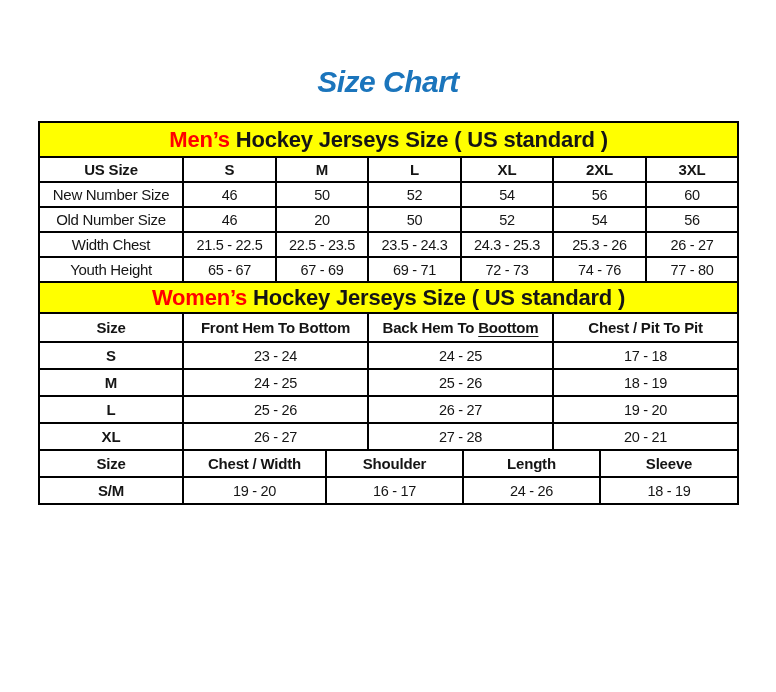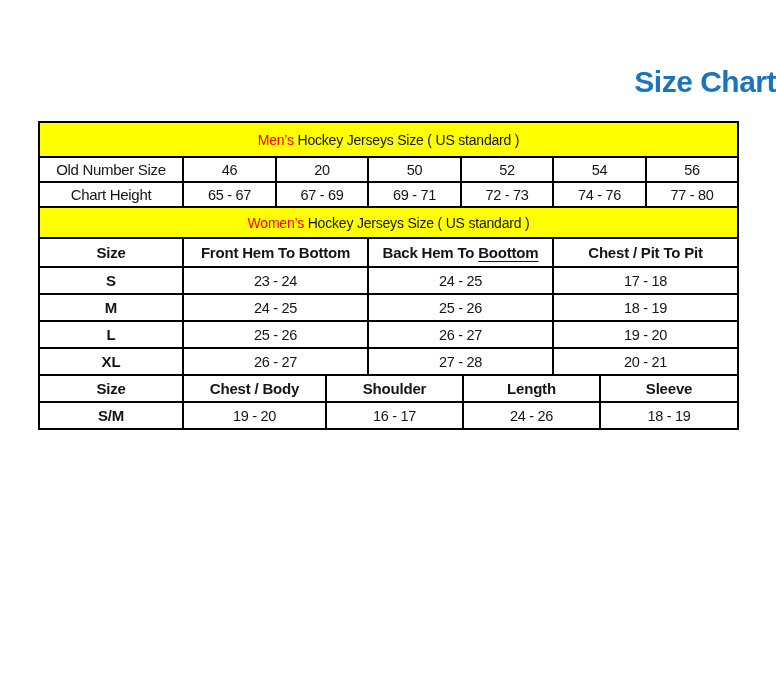--- a/index.html
+++ b/index.html
@@ -11,46 +11,47 @@
   }
   html,body{margin:0;padding:0;background:#ffffff;}
   body{
     width:776px;height:692px;overflow:hidden;
     font-family:"Liberation Sans","DejaVu Sans",sans-serif;
     color:var(--ink);
   }
   .page{position:relative;width:776px;height:692px;background:#ffffff;}
   .title{
     margin:64px 0 4px 0;
-    text-align:right;
+    text-align:center;
     font-size:30px;
     font-weight:bold;
     line-height:36px;
     color:var(--title-blue);
     letter-spacing:-0.5px;
+    font-style:italic;
   }
   .tables{margin:21px 0 0 38px;width:699px;}
   table.tbl{
     border-collapse:collapse;
     table-layout:fixed;
     width:699px;
   }
   table.tbl + table.tbl{margin-top:-2px;}
   .tbl td{
     border:2px solid var(--line);
     text-align:center;
     vertical-align:middle;
     white-space:nowrap;
     padding:0 2px;
     overflow:hidden;
   }
   .band-cell{
     background:var(--section-yellow);
-    font-weight:normal;
-    font-size:14px;
+    font-weight:bold;
+    font-size:22px;
     letter-spacing:-0.2px;
   }
   .mens .band-cell{height:33px;}
   .wm  .band-cell{height:29px;margin-left:44px;}
   .yt  .band-cell{height:27px;}
   .red{color:var(--accent-red);}
   .hd{font-weight:bold;font-size:15px;letter-spacing:-0.2px;}
   .lbl{font-weight:normal;font-size:15px;letter-spacing:-0.3px;}
   .val{font-weight:normal;font-size:14.5px;letter-spacing:-0.3px;}
   .mens tr.hrow td{height:23px;}
@@ -84,31 +85,58 @@
           <col style="width:92px">
           <col style="width:93px">
           <col style="width:92px">
           <col style="width:93px">
           <col style="width:92px">
       </colgroup>
       <tbody>
       <tr>
         <td class="band-cell" colspan="7"><span class="red">Men’s</span><span> Hockey Jerseys Size ( US standard )</span></td>
       </tr>
+      <tr class="hrow">
+        <td class="hd">US Size</td>
+        <td class="hd">S</td>
+        <td class="hd">M</td>
+        <td class="hd">L</td>
+        <td class="hd">XL</td>
+        <td class="hd">2XL</td>
+        <td class="hd">3XL</td>
+      </tr>
+      <tr class="drow">
+        <td class="lbl">New Number Size</td>
+        <td class="val">46</td>
+        <td class="val">50</td>
+        <td class="val">52</td>
+        <td class="val">54</td>
+        <td class="val">56</td>
+        <td class="val">60</td>
+      </tr>
       <tr class="drow">
         <td class="lbl">Old Number Size</td>
         <td class="val">46</td>
         <td class="val">20</td>
         <td class="val">50</td>
         <td class="val">52</td>
         <td class="val">54</td>
         <td class="val">56</td>
       </tr>
       <tr class="drow">
-        <td class="lbl">Chart Height</td>
+        <td class="lbl">Width Chest</td>
+        <td class="val">21.5 - 22.5</td>
+        <td class="val">22.5 - 23.5</td>
+        <td class="val">23.5 - 24.3</td>
+        <td class="val">24.3 - 25.3</td>
+        <td class="val">25.3 - 26</td>
+        <td class="val">26 - 27</td>
+      </tr>
+      <tr class="drow">
+        <td class="lbl">Youth Height</td>
         <td class="val">65 - 67</td>
         <td class="val">67 - 69</td>
         <td class="val">69 - 71</td>
         <td class="val">72 - 73</td>
         <td class="val">74 - 76</td>
         <td class="val">77 - 80</td>
       </tr>
       </tbody>
     </table>
 
@@ -160,21 +188,21 @@
       <colgroup>
         <col style="width:144px">
           <col style="width:143px">
           <col style="width:137px">
           <col style="width:137px">
           <col style="width:138px">
       </colgroup>
       <tbody>
       <tr class="hrow">
         <td class="hd">Size</td>
-        <td class="hd">Chest / Body</td>
+        <td class="hd">Chest / Width</td>
         <td class="hd">Shoulder</td>
         <td class="hd">Length</td>
         <td class="hd">Sleeve</td>
       </tr>
       <tr class="drow">
         <td class="hd">S/M</td>
         <td class="val">19 - 20</td>
         <td class="val">16 - 17</td>
         <td class="val">24 - 26</td>
         <td class="val">18 - 19</td>

